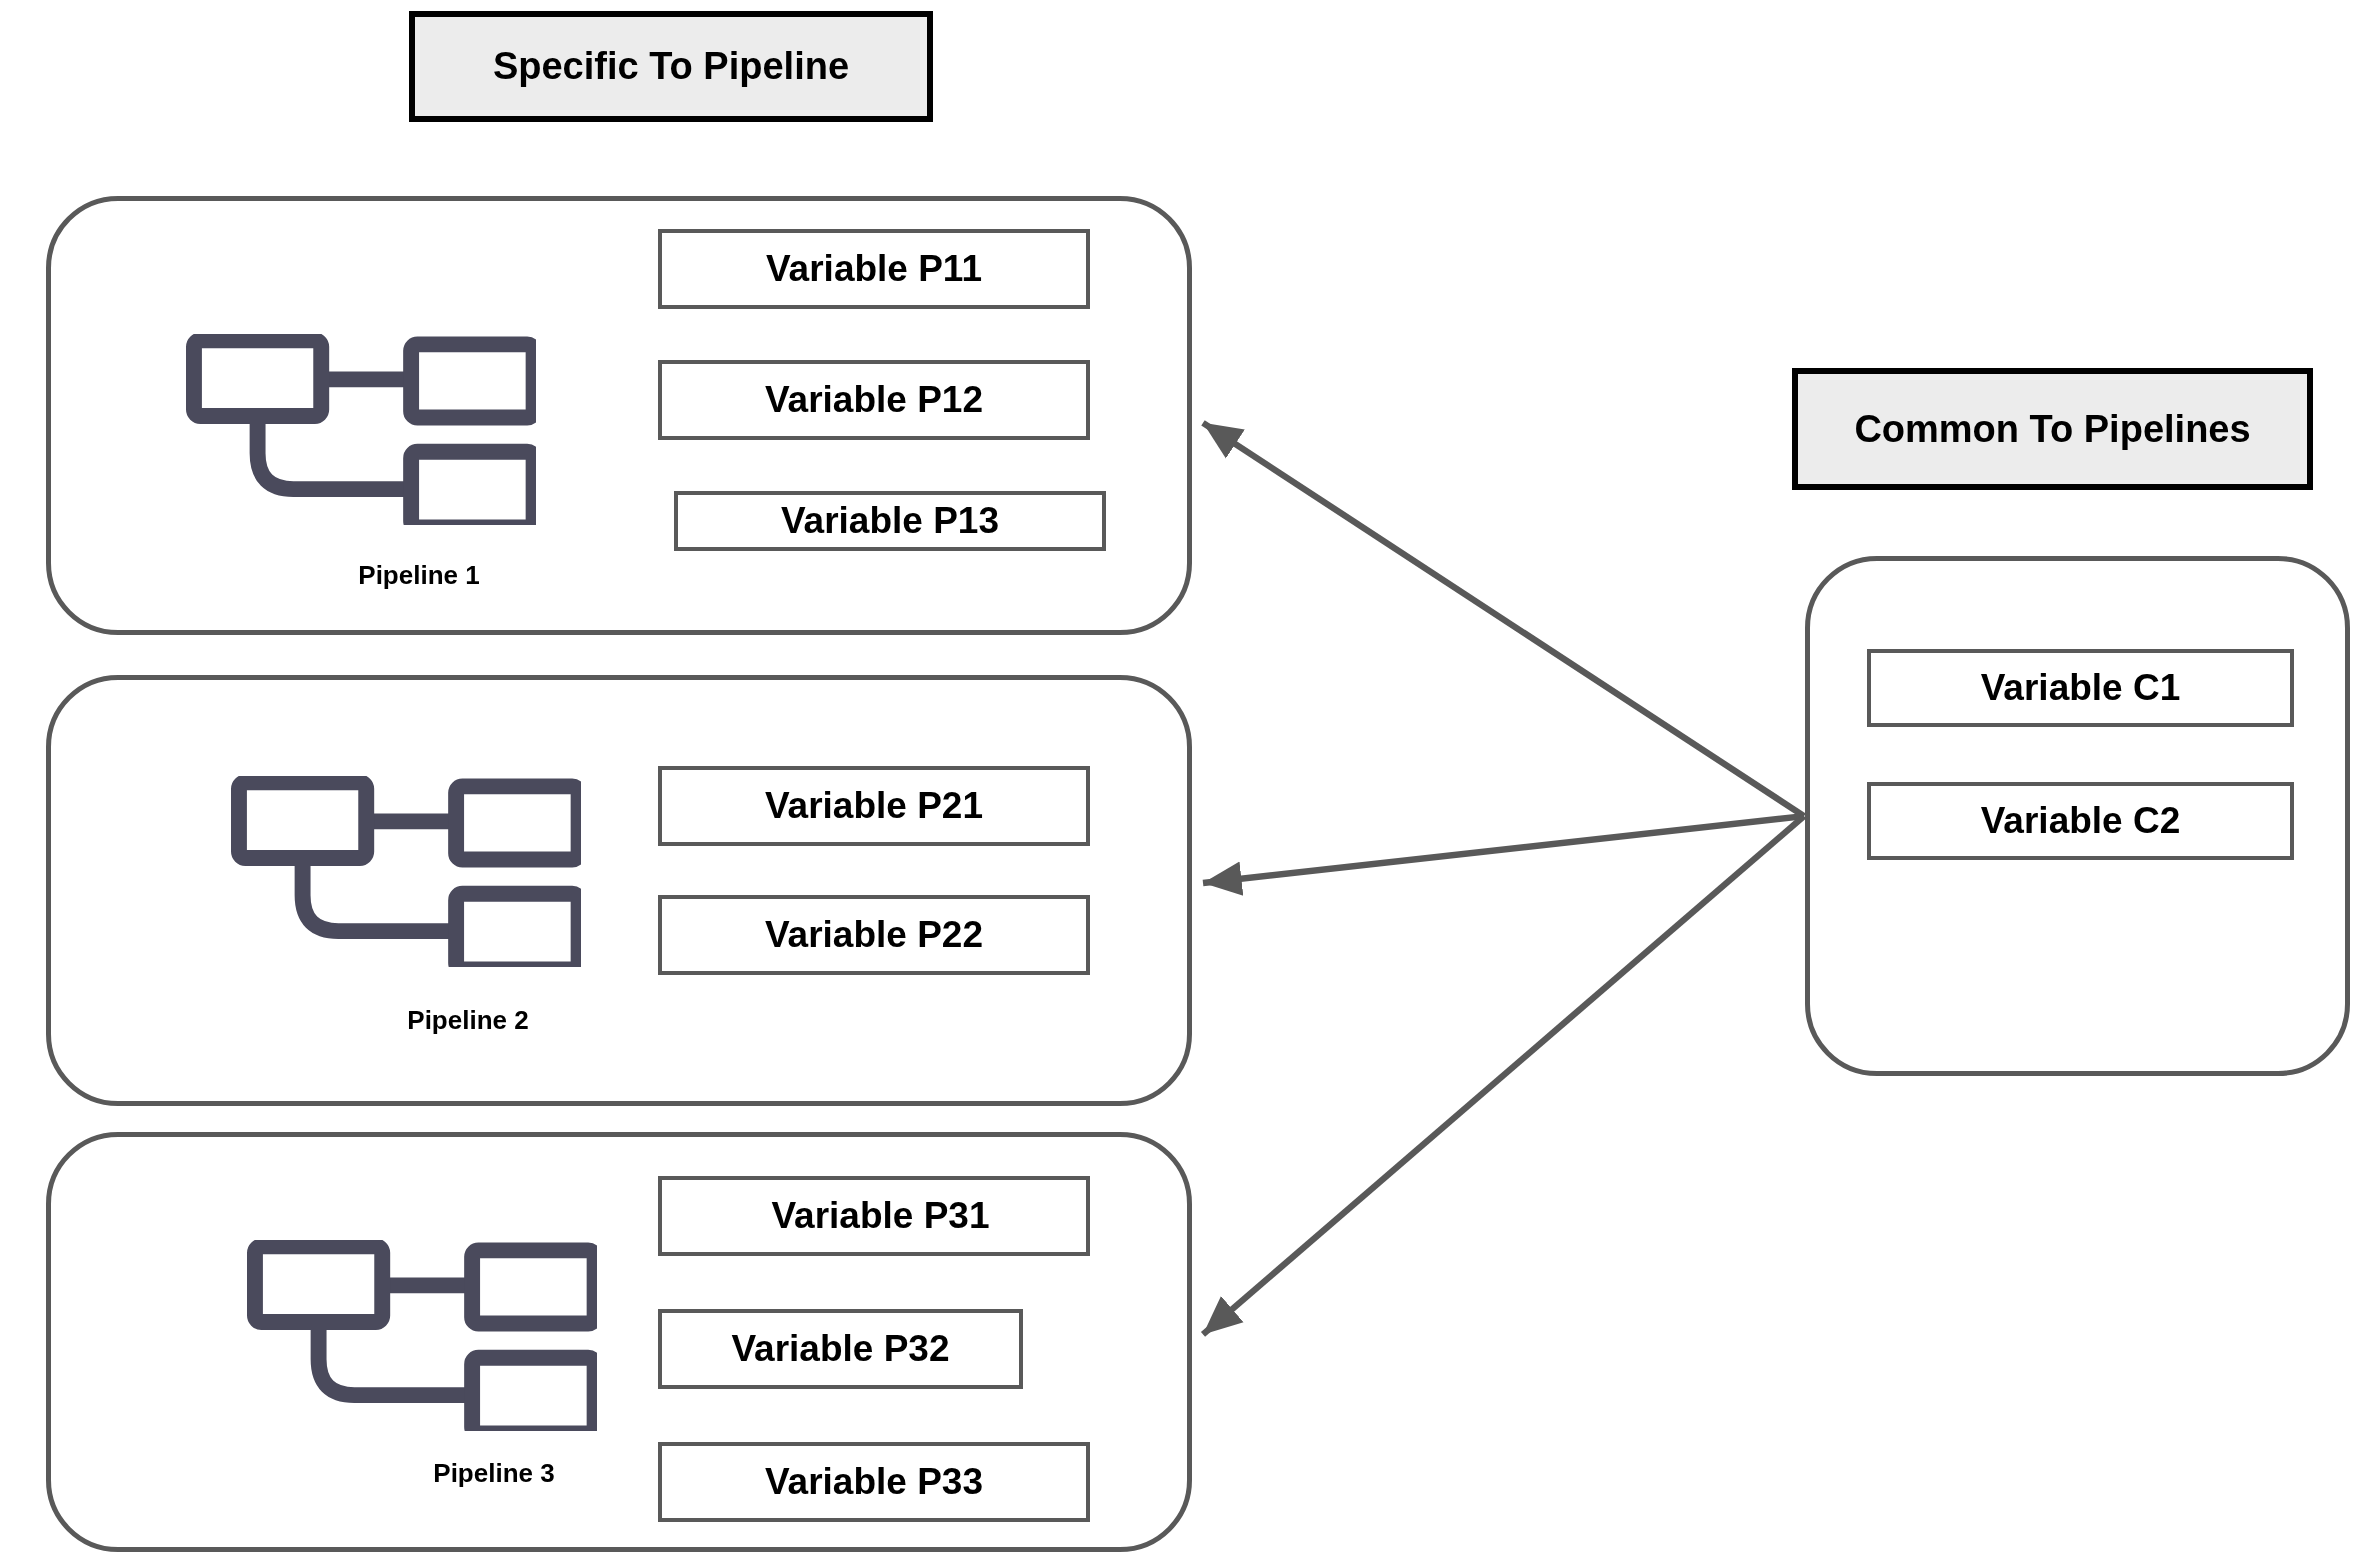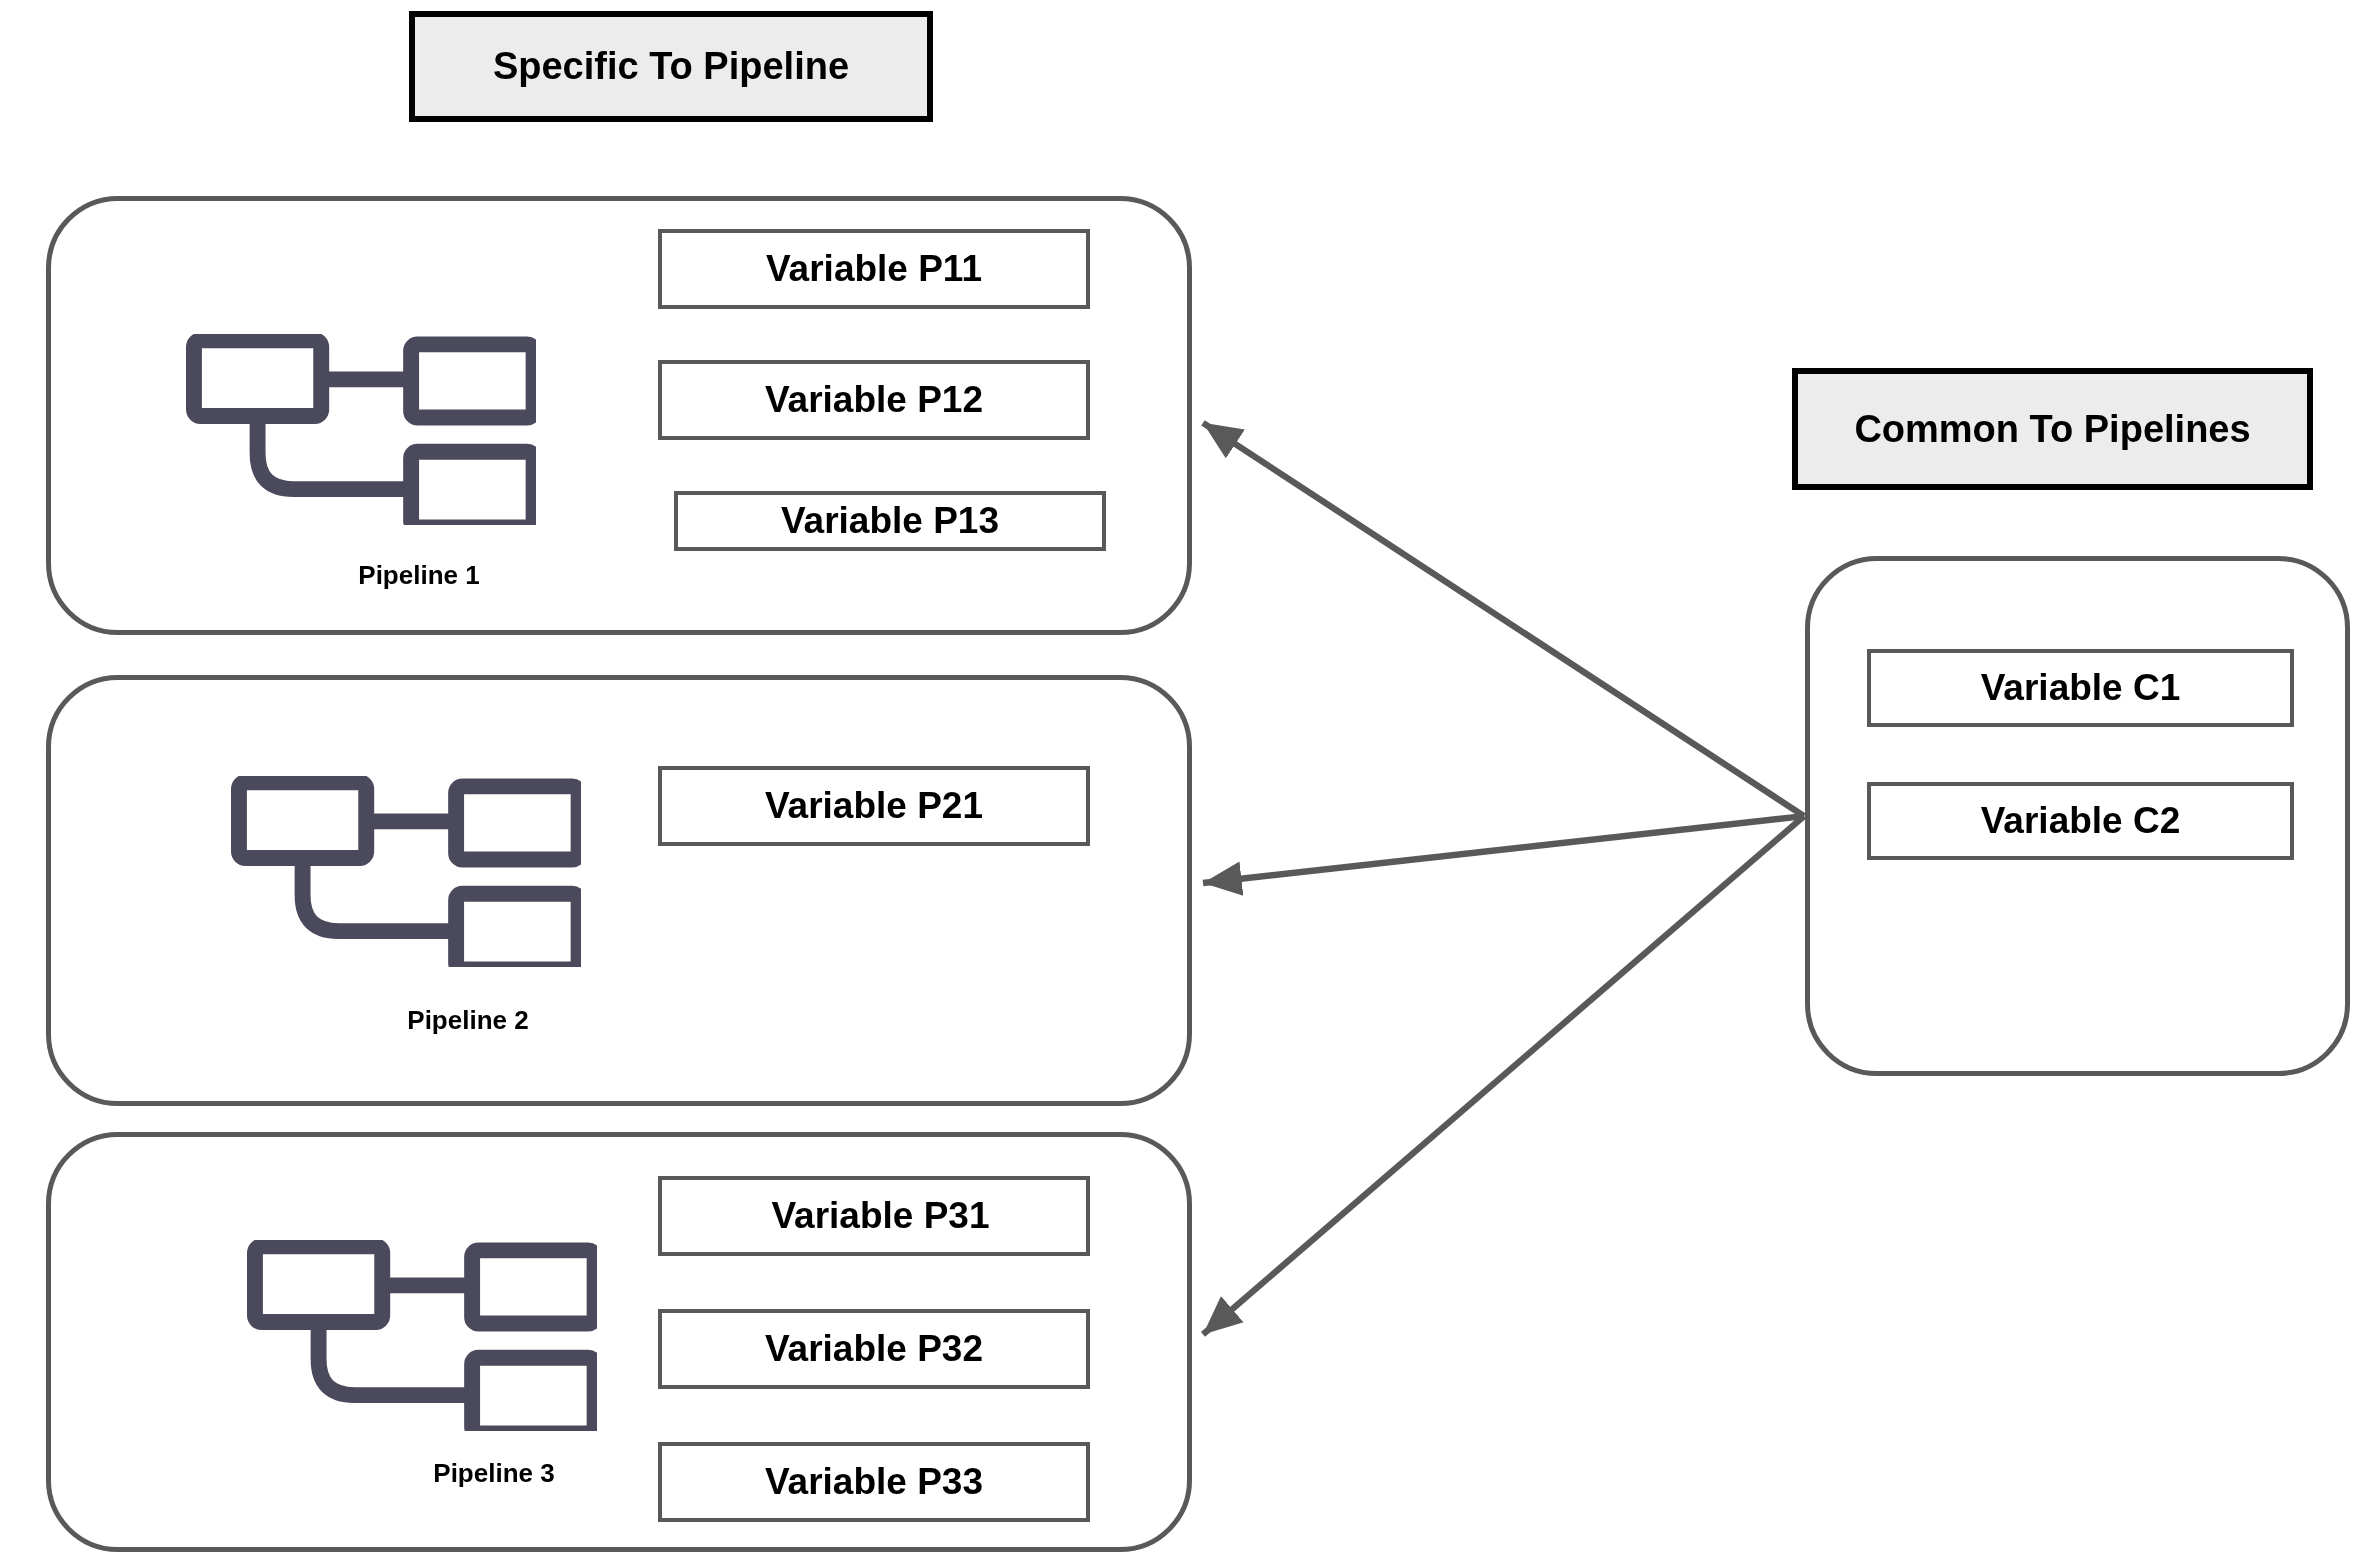--- a/index.html
+++ b/index.html
@@ -118,34 +118,35 @@
     <svg width="350" height="191" viewBox="0 0 440 240" fill="none">
       <path d="M90,103 V150 Q90,195 135,195 H283" stroke="#4a4a5c" stroke-width="20"></path>
       <path d="M170,57 H283" stroke="#4a4a5c" stroke-width="20"></path>
       <rect x="10" y="8" width="160" height="95" rx="8" stroke="#4a4a5c" stroke-width="20" fill="#ffffff"></rect>
       <rect x="283" y="13" width="154" height="92" rx="8" stroke="#4a4a5c" stroke-width="20" fill="#ffffff"></rect>
       <rect x="283" y="148" width="154" height="95" rx="8" stroke="#4a4a5c" stroke-width="20" fill="#ffffff"></rect>
     </svg>
   </div>
   <div class="pipeline-label" style="left:281px;top:1005px;">Pipeline 2</div>
   <div class="var-box" style="left:630px;top:766px;width:432px;height:80px;">Variable P21</div>
+  <div class="var-box" style="left:630px;top:895px;width:432px;height:80px;">Variable P22</div>
 
   <div class="pipeline-box" style="top:1132px;height:420px;"></div>
   <div class="icon-wrap" style="left:219px;top:1240px;">
     <svg width="350" height="191" viewBox="0 0 440 240" fill="none">
       <path d="M90,103 V150 Q90,195 135,195 H283" stroke="#4a4a5c" stroke-width="20"></path>
       <path d="M170,57 H283" stroke="#4a4a5c" stroke-width="20"></path>
       <rect x="10" y="8" width="160" height="95" rx="8" stroke="#4a4a5c" stroke-width="20" fill="#ffffff"></rect>
       <rect x="283" y="13" width="154" height="92" rx="8" stroke="#4a4a5c" stroke-width="20" fill="#ffffff"></rect>
       <rect x="283" y="148" width="154" height="95" rx="8" stroke="#4a4a5c" stroke-width="20" fill="#ffffff"></rect>
     </svg>
   </div>
   <div class="pipeline-label" style="left:307px;top:1458px;">Pipeline 3</div>
   <div class="var-box" style="left:630px;top:1176px;width:432px;height:80px;padding-left:13px;">Variable P31</div>
-  <div class="var-box" style="left:630px;top:1309px;width:432px;height:80px;">Variable P32</div>
+  <div class="var-box" style="left:630px;top:1309px;width:365px;height:80px;">Variable P32</div>
   <div class="var-box" style="left:630px;top:1442px;width:432px;height:80px;">Variable P33</div>
 
   <div class="common-box" style="left:1777px;top:556px;width:545px;height:520px;"></div>
   <div class="var-box" style="left:1839px;top:649px;width:427px;height:78px;">Variable C1</div>
   <div class="var-box" style="left:1839px;top:782px;width:427px;height:78px;">Variable C2</div>
 
 </div>
 
 
 </body></html>

